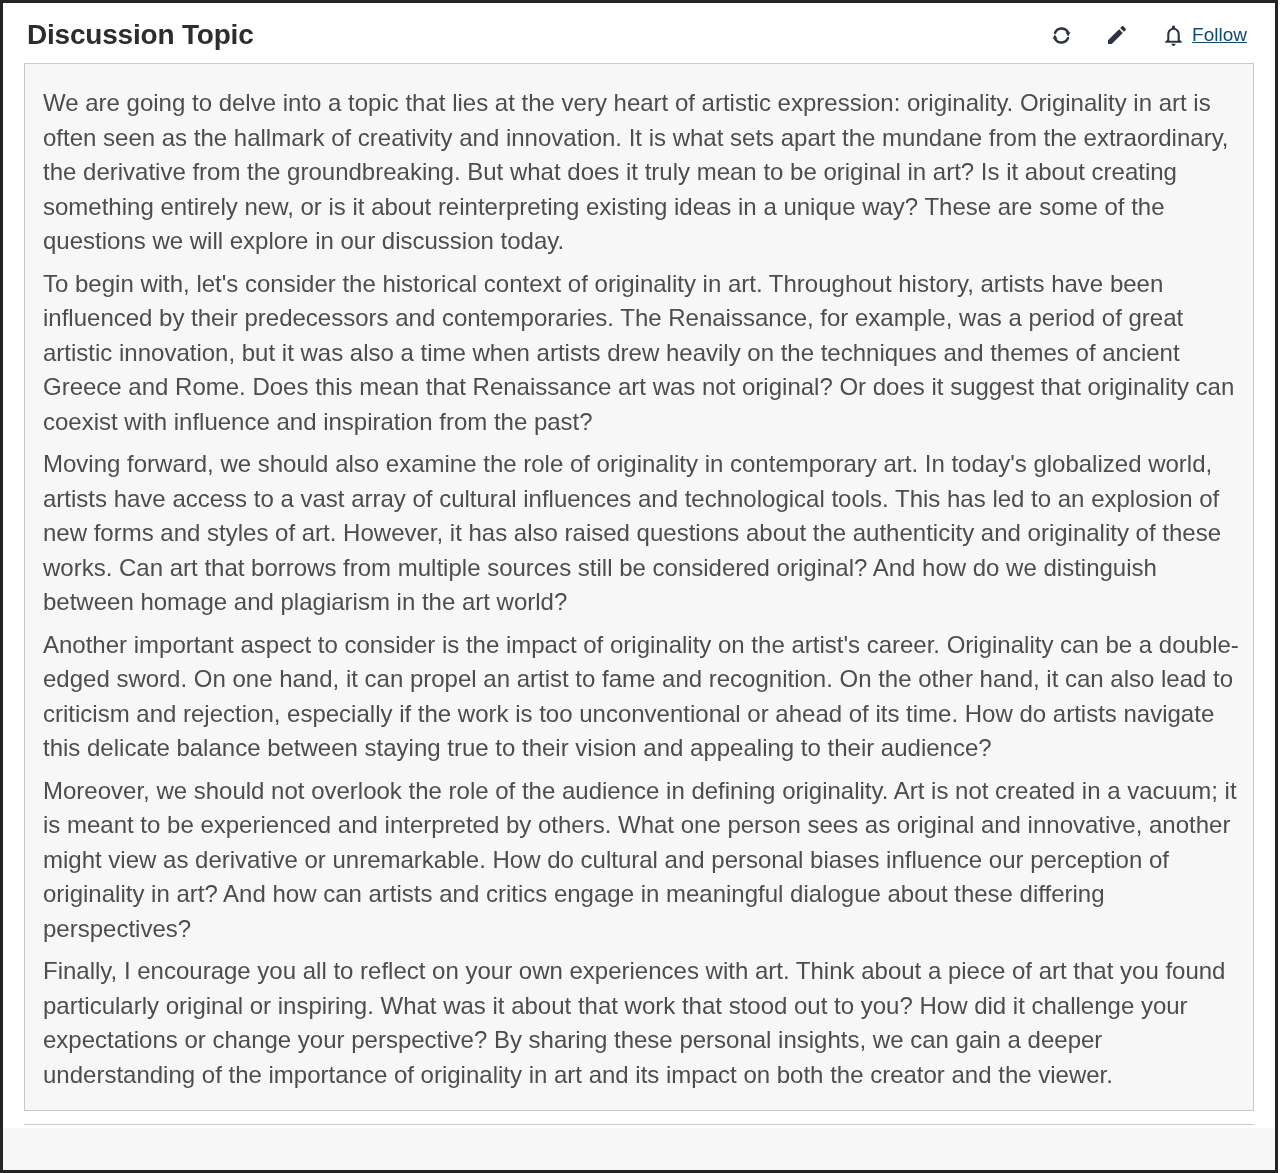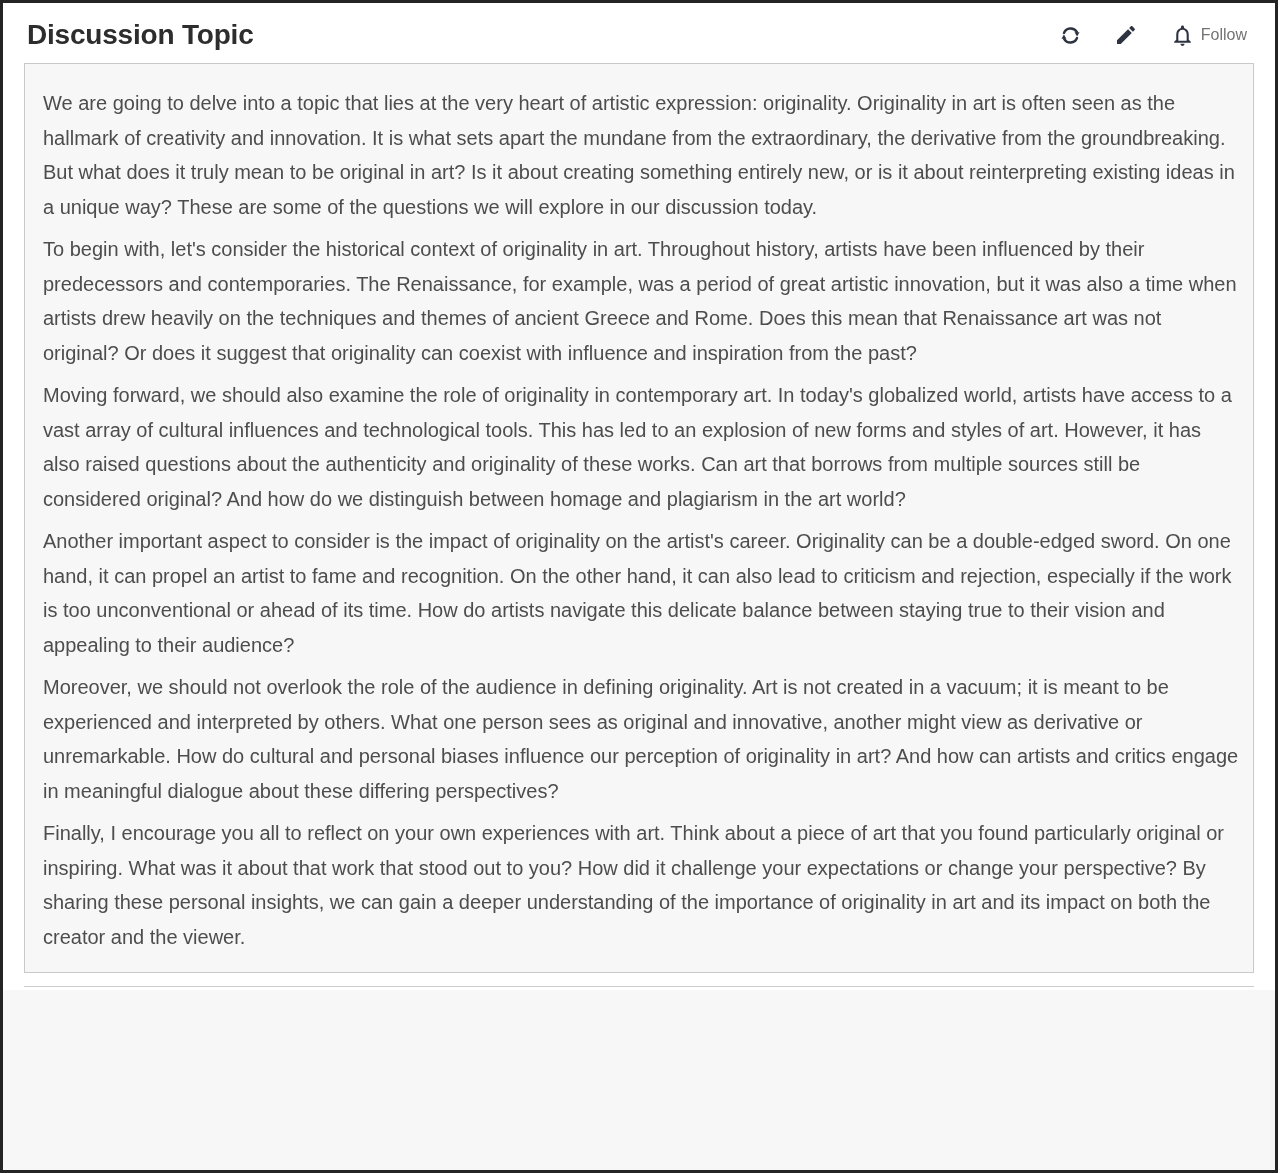--- a/index.html
+++ b/index.html
@@ -42,30 +42,31 @@
     padding: 2px;
     color: #2d3340;
     cursor: pointer;
     display: flex;
     align-items: center;
     gap: 6px;
     font-family: "Liberation Sans", sans-serif;
   }
   .icon-btn svg { display: block; }
   .follow-label {
-    font-size: 16px;
-    color: #737373;
+    font-size: 19px;
+    color: #0c4a6e;
+    text-decoration: underline;
   }
   
   .message-box {
     margin: 0 21px;
     background: #f7f7f7;
     border: 1px solid #c9c9c9;
     padding: 22px 11px 18px 18px;
-    font-size: 20px;
+    font-size: 24px;
     line-height: 34.5px;
     color: #4d4d4d;
     flex: 0 0 auto;
   }
   .message-box p { margin: 0 0 8px 0; }
   .message-box p:last-child { margin-bottom: 0; }
   
   .divider {
     border: 0;
     border-top: 1px solid #cccccc;

